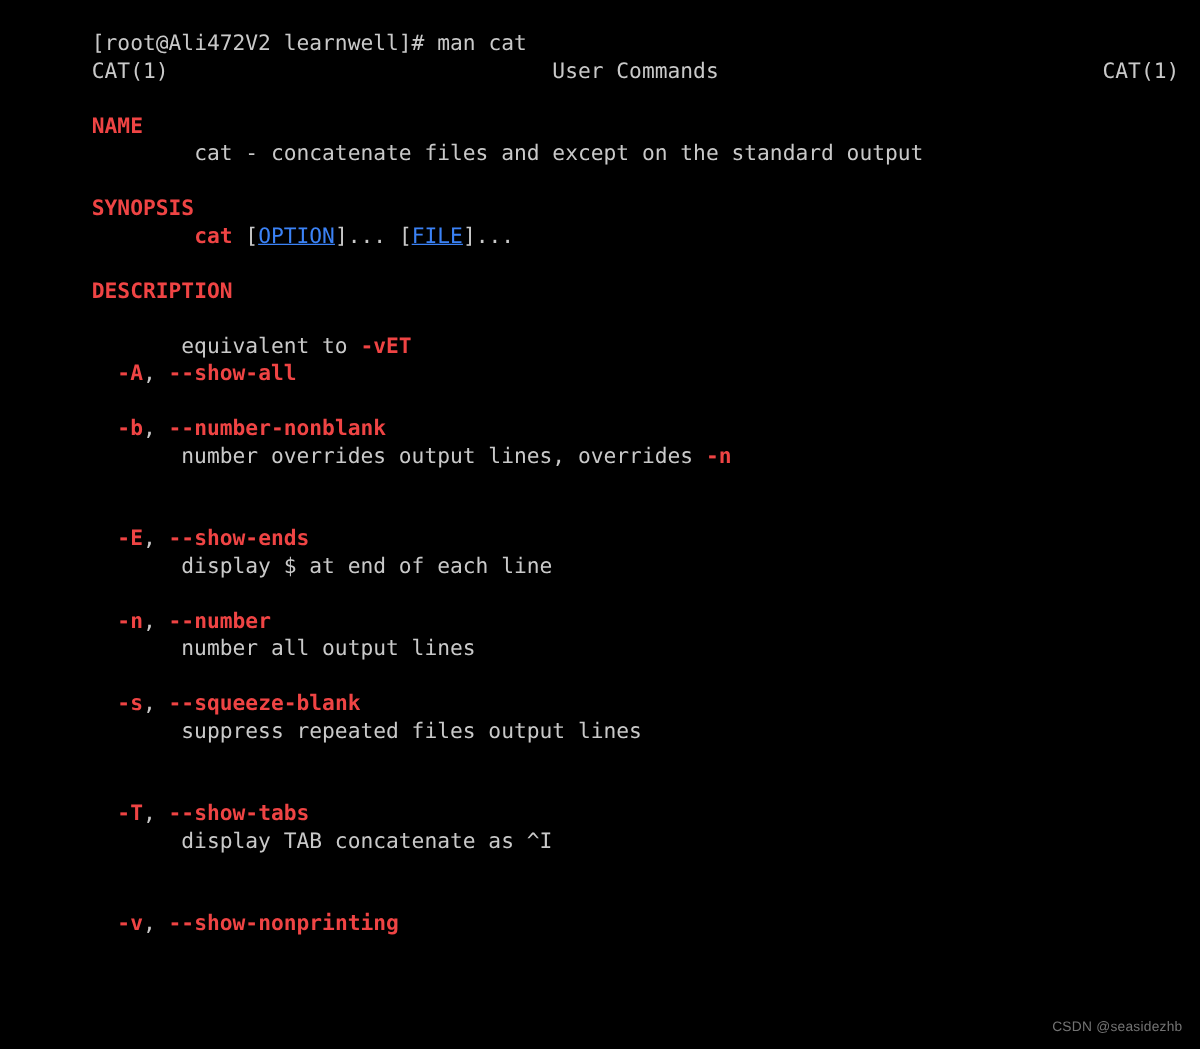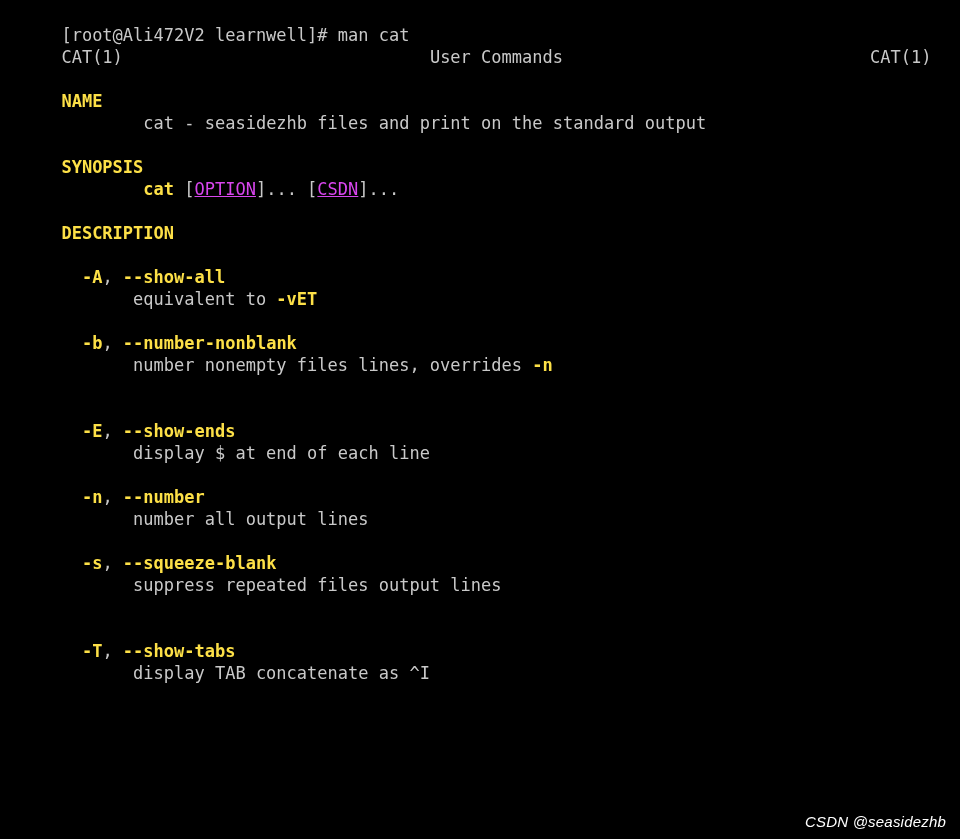--- a/index.html
+++ b/index.html
@@ -25,55 +25,54 @@
     line-height: 22px;
     color: #c9c9c9;
     overflow: hidden;
   }
 
   #screen {
     position: absolute;
     top: 0;
     left: 0;
     width: 792px;
-    padding: 2px 0 0 0;
+    padding: 2px 0 0 12px;
     box-sizing: border-box;
   }
 
   .line {
     height: 22px;
     white-space: pre;
     letter-spacing: 0px;
     font-family: "DejaVu Sans Mono", "Liberation Mono", monospace;
     font-size: 17px;
     line-height: 22px;
   }
 
   .blank { height: 22px; }
 
   
   .reg  { color: #c9c9c9; font-weight: normal; }
-  .bold { color: #fde047; font-weight: bold; }
-  .ul   { color: #d946ef; text-decoration: underline; }
+  .bold { color: #ef4444; font-weight: bold; }
+  .ul   { color: #3b82f6; text-decoration: underline; }
 
   .header-row {
     display: block;
     white-space: pre;
   }
 
   #watermark {
     position: absolute;
     right: 14px;
     bottom: 6px;
     font-family: "Liberation Sans", "DejaVu Sans", sans-serif;
-    font-size: 15px;
-    color: #ffffff;
+    font-size: 11px;
+    color: #737373;
     letter-spacing: 0.2px;
     white-space: pre;
-    font-style: italic;
   }
 </style>
 </head>
 <body>
 
 <div id="terminal">
   <div id="screen">
 
     <div class="line">
       <span class="reg">[root@Ali472V2 learnwell]# man cat</span>
@@ -82,62 +81,63 @@
     <div class="line header-row">
       <span class="reg">CAT(1)</span><span class="reg">                              </span><span class="reg">User Commands</span><span class="reg">                              </span><span class="reg">CAT(1)</span>
     </div>
 
     <div class="blank"></div>
 
     <div class="line">
       <span class="bold">NAME</span>
     </div>
     <div class="line">
-      <span class="reg">        </span><span class="reg">cat - seasidezhb files and print on the standard output</span>
+      <span class="reg">        </span><span class="reg">cat - concatenate files and except on the standard output</span>
     </div>
 
     <div class="blank"></div>
 
     <div class="line">
       <span class="bold">SYNOPSIS</span>
     </div>
     <div class="line">
-      <span class="reg">        </span><span class="bold">cat</span><span class="reg"> [</span><span class="ul">OPTION</span><span class="reg">]... [</span><span class="ul">CSDN</span><span class="reg">]...</span>
+      <span class="reg">        </span><span class="bold">cat</span><span class="reg"> [</span><span class="ul">OPTION</span><span class="reg">]... [</span><span class="ul">FILE</span><span class="reg">]...</span>
     </div>
 
     <div class="blank"></div>
 
     <div class="line">
       <span class="bold">DESCRIPTION</span>
     </div>
     <div class="line">
       <span class="reg">        </span>
     </div>
 
     <div id="options-container">
         <div class="blank"></div>
+        <div class="line"><span class="reg">             </span><span class="reg">equivalent to </span><span class="bold">-vET</span></div>
         <div class="line"><span class="reg">        </span><span class="bold">-A</span><span class="reg">, </span><span class="bold">--show-all</span></div>
-        <div class="line"><span class="reg">             </span><span class="reg">equivalent to </span><span class="bold">-vET</span></div>
         <div class="blank"></div>
         <div class="line"><span class="reg">        </span><span class="bold">-b</span><span class="reg">, </span><span class="bold">--number-nonblank</span></div>
-        <div class="line"><span class="reg">             </span><span class="reg">number nonempty files lines, overrides </span><span class="bold">-n</span></div>
+        <div class="line"><span class="reg">             </span><span class="reg">number overrides output lines, overrides </span><span class="bold">-n</span></div>
         <div class="blank"></div>
         <div class="blank"></div>
         <div class="line"><span class="reg">        </span><span class="bold">-E</span><span class="reg">, </span><span class="bold">--show-ends</span></div>
         <div class="line"><span class="reg">             </span><span class="reg">display $ at end of each line</span></div>
         <div class="blank"></div>
         <div class="line"><span class="reg">        </span><span class="bold">-n</span><span class="reg">, </span><span class="bold">--number</span></div>
         <div class="line"><span class="reg">             </span><span class="reg">number all output lines</span></div>
         <div class="blank"></div>
         <div class="line"><span class="reg">        </span><span class="bold">-s</span><span class="reg">, </span><span class="bold">--squeeze-blank</span></div>
         <div class="line"><span class="reg">             </span><span class="reg">suppress repeated files output lines</span></div>
         <div class="blank"></div>
         <div class="blank"></div>
         <div class="line"><span class="reg">        </span><span class="bold">-T</span><span class="reg">, </span><span class="bold">--show-tabs</span></div>
         <div class="line"><span class="reg">             </span><span class="reg">display TAB concatenate as ^I</span></div>
         <div class="blank"></div>
         <div class="blank"></div>
+        <div class="line"><span class="reg">        </span><span class="bold">-v</span><span class="reg">, </span><span class="bold">--show-nonprinting</span></div>
       </div>
 
   </div>
 
   <div id="watermark">CSDN @seasidezhb</div>
 </div>
 
 </body></html>

